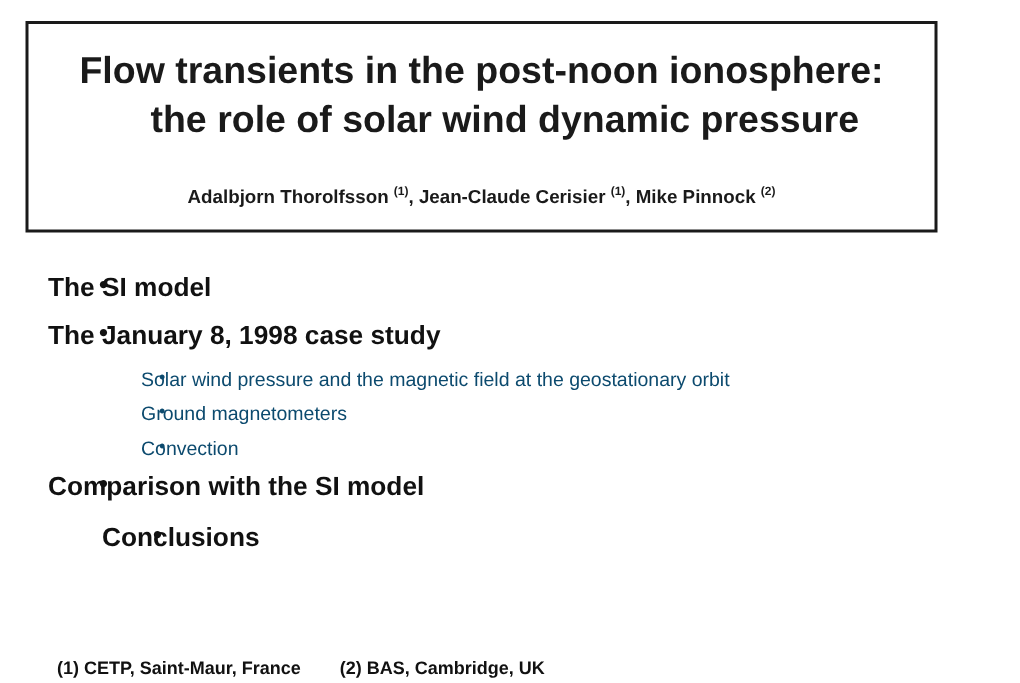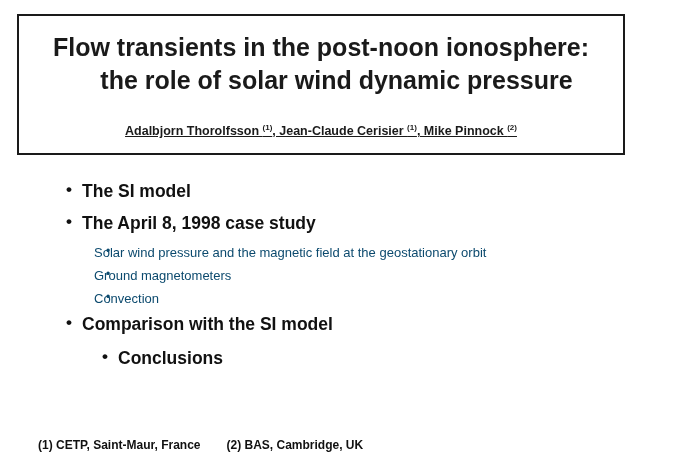--- a/index.html
+++ b/index.html
@@ -46,38 +46,37 @@
   .title-line-2 {
     margin-top: 2px;
     padding-left: 31px;
   }
   .authors {
     text-align: center;
     margin-top: 27px;
     font-size: 12.5px;
     font-weight: bold;
     color: #1a1a1a;
-    text-decoration: underline;
   }
   .authors sup {
     font-size: 8px;
     vertical-align: super;
   }
   .bullets {
     position: absolute;
     left: 0;
     top: 180px;
     width: 680px;
   }
   .b1 {
     font-size: 17.5px;
     font-weight: bold;
     color: #111111;
     margin: 0 0 10px 0;
-    padding-left: 82px;
+    padding-left: 32px;
     position: relative;
     line-height: 22px;
   }
   .b1::before {
     content: "\2022";
     position: absolute;
     left: 66px;
     top: -1px;
     font-size: 17px;
   }
@@ -124,21 +123,21 @@
 <div class="slide">
 
   <div class="title-box">
     <div class="title-line title-line-1">Flow transients in the post-noon ionosphere:</div>
     <div class="title-line title-line-2">the role of solar wind dynamic pressure</div>
     <div class="authors"><span>Adalbjorn Thorolfsson </span><sup>(1)</sup><span>, Jean-Claude Cerisier </span><sup>(1)</sup><span>, Mike Pinnock </span><sup>(2)</sup></div>
   </div>
 
   <div class="bullets">
     <div class="b1">The SI model</div>
-    <div class="b1">The April 8, 1998 case study</div>
+    <div class="b1">The January 8, 1998 case study</div>
     <div class="b2">Solar wind pressure and the magnetic field at the geostationary orbit</div>
     <div class="b2">Ground magnetometers</div>
     <div class="b2">Convection</div>
     <div class="b1 gap-top">Comparison with the SI model</div>
     <div class="b1 gap-top-2">Conclusions</div>
   </div>
 
   <div class="footnotes"><span>(1) CETP, Saint-Maur, France</span><span class="fn-gap"></span><span>(2) BAS, Cambridge, UK</span></div>
 
 </div>

